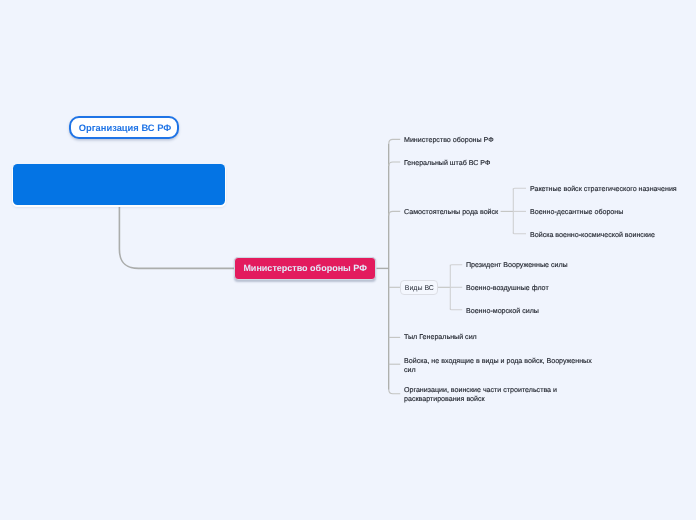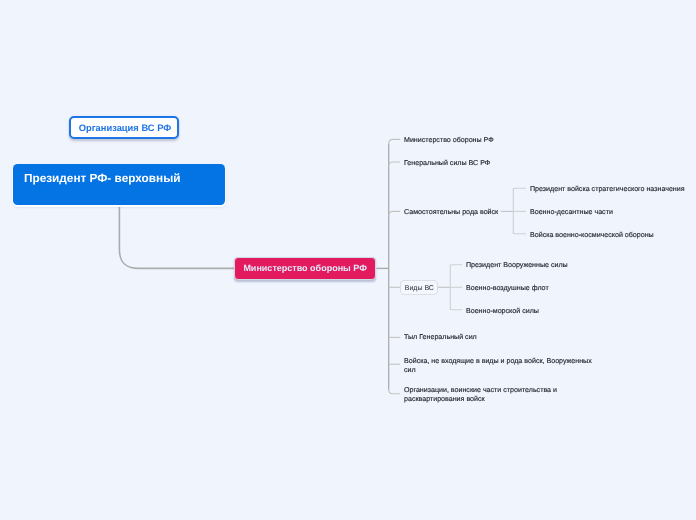--- a/index.html
+++ b/index.html
@@ -13,21 +13,21 @@
     transform:translateZ(0);
   }
   #canvas{position:relative;width:696px;height:520px;}
   svg.links{position:absolute;left:0;top:0;width:696px;height:520px;pointer-events:none;}
 
   .node{position:absolute;box-sizing:border-box;transform:translateZ(0);}
 
   
   #node-root{
     left:69.3px;top:116.3px;width:110px;height:22.7px;
-    background:#ffffff;border:2px solid #1f74e6;border-radius:5px;
+    background:#ffffff;border:2px solid #1f74e6;border-radius:10px;
     color:#1f74e6;font-weight:bold;font-size:9.35px;
     box-shadow:0 1.5px 2.5px rgba(40,60,110,.26);
   }
   #node-root span{position:absolute;left:7.4px;top:5.6px;line-height:9.4px;transform:translateZ(0);}
   
   #node-president{
     left:13px;top:164px;width:212px;height:41px;
     background:#0474e4;border-radius:4.5px;
     color:#ffffff;font-weight:bold;font-size:11.8px;line-height:13.6px;
     box-shadow:0 1px 0 1px rgba(255,255,255,.92), 0 2px 3px rgba(30,60,120,.18);
@@ -95,42 +95,41 @@
       </g>
     </g>
   </svg>
 
   <div class="node" id="node-root">
     <span>Организация ВС РФ</span>
   </div>
 
   <div class="node" id="node-president">
     <div class="ptext">
-      <div>Президент РФ- верховный</div>
     </div>
   </div>
 
   <div class="node" id="node-ministry">
     <span>Министерство обороны РФ</span>
   </div>
 
   <div class="node" id="node-vidy">
     <span>Виды ВС</span>
   </div>
 
   <div class="leaf" style="left:404px;top:135.6px">Министерство обороны РФ</div>
-  <div class="leaf" style="left:404px;top:158.8px">Генеральный силы ВС РФ</div>
+  <div class="leaf" style="left:404px;top:158.8px">Генеральный штаб ВС РФ</div>
   <div class="leaf" style="left:404px;top:208.2px">Самостоятельны рода войск</div>
   <div class="leaf" style="left:404px;top:333.4px">Тыл Генеральный сил</div>
   <div class="leaf" style="left:404px;top:386.4px">Организации, воинские части строительства и
 расквартирования войск</div>
   <div class="leaf" style="left:404px;top:356.5px">Войска, не входящие в виды и рода войск, Вооруженных
 сил</div>
 
-  <div class="leaf" style="left:530px;top:185.2px">Президент войска стратегического назначения</div>
-  <div class="leaf" style="left:530px;top:208.2px">Военно-десантные части</div>
-  <div class="leaf" style="left:530px;top:230.8px">Войска военно-космической обороны</div>
+  <div class="leaf" style="left:530px;top:185.2px">Ракетные войск стратегического назначения</div>
+  <div class="leaf" style="left:530px;top:208.2px">Военно-десантные обороны</div>
+  <div class="leaf" style="left:530px;top:230.8px">Войска военно-космической воинские</div>
 
   <div class="leaf" style="left:466px;top:261.2px">Президент Вооруженные силы</div>
   <div class="leaf" style="left:466px;top:283.8px">Военно-воздушные флот</div>
   <div class="leaf" style="left:466px;top:306.5px">Военно-морской силы</div>
 
 </div>
 
 </body></html>

